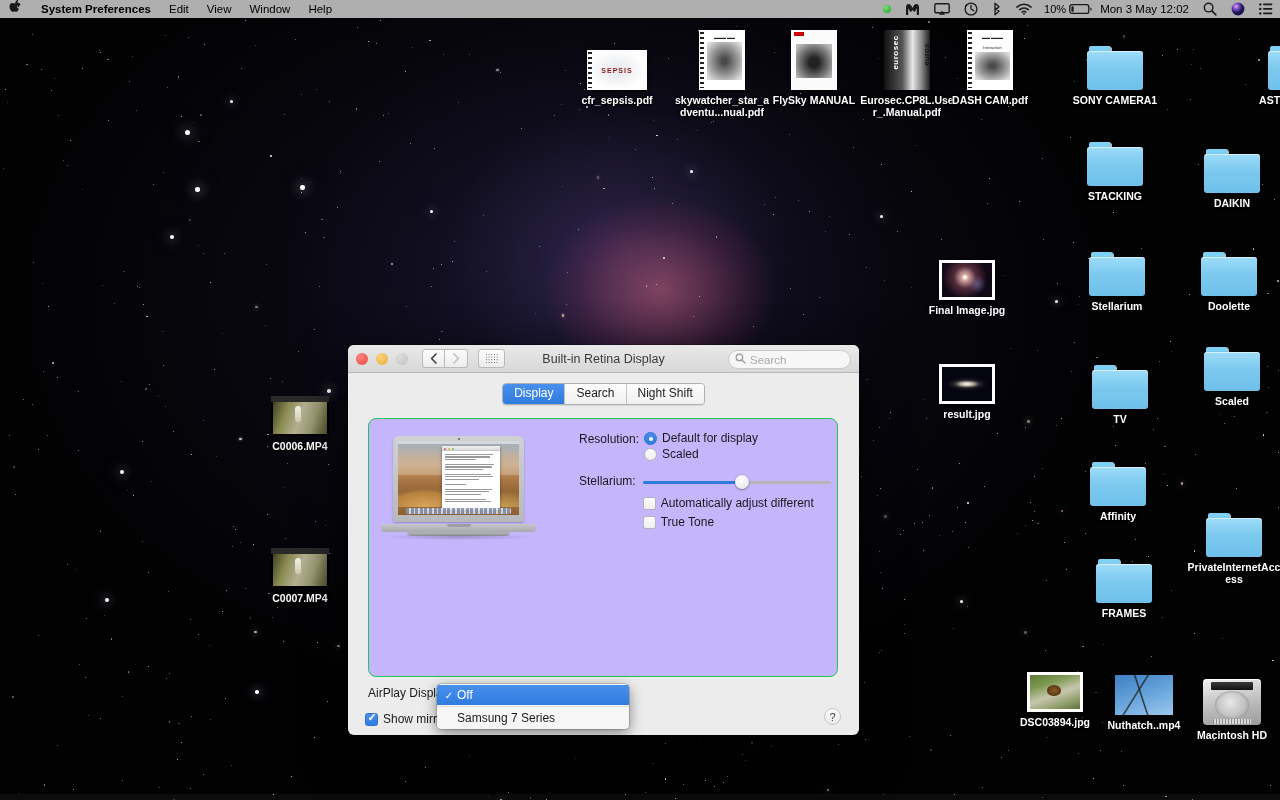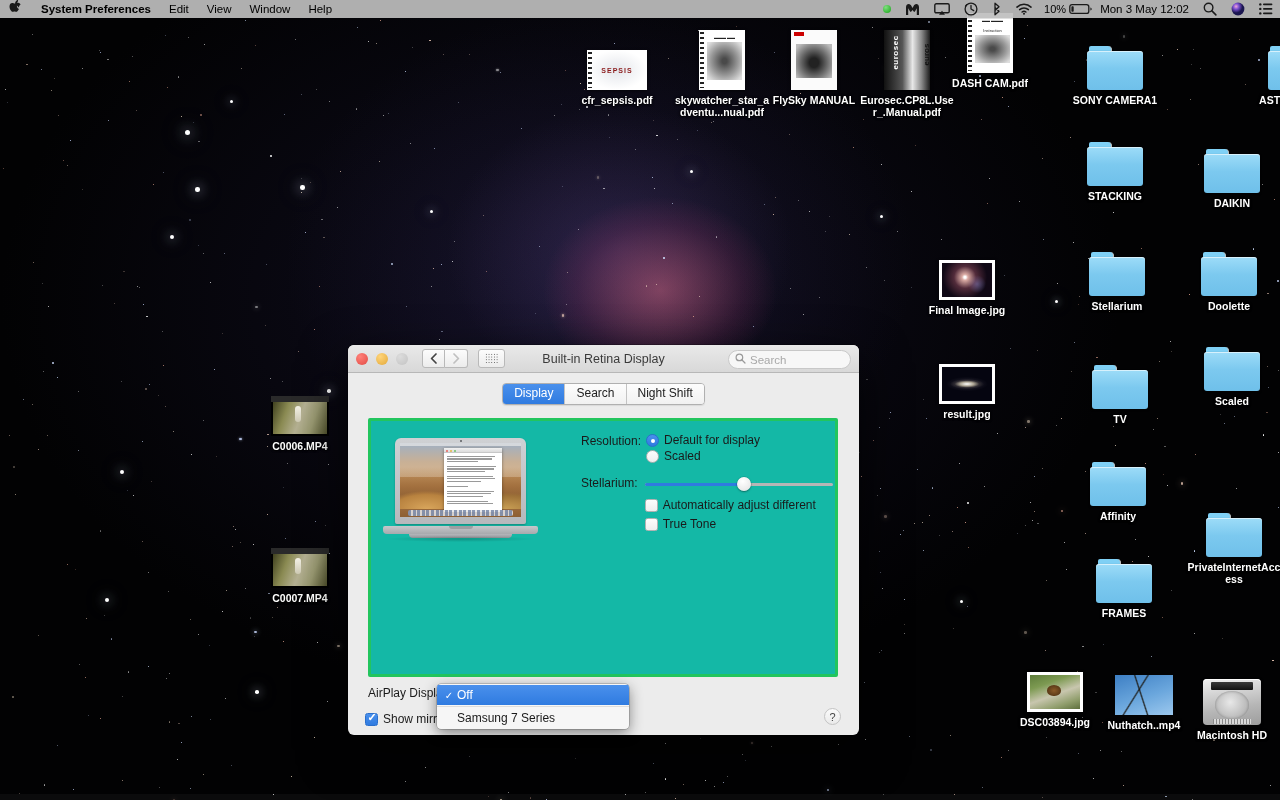--- a/index.html
+++ b/index.html
@@ -211,21 +211,21 @@
     padding: 2px 11px 3px; font-size: 12px; color: #222;
     background: linear-gradient(180deg,#fdfdfd,#f1f1f1);
     border-right: 1px solid #c3c3c3; line-height: 15px;
   }
   .tab:last-child { border-right: none; }
   .tab.active { background: linear-gradient(180deg,#4a90ec,#2f7be0); color: #fff; }
 
   
   #panel {
     position: absolute; left: 20px; right: 21px; top: 45px; bottom: 58px;
-    background: #14b8a6; border: 3px solid #22c55e; border-radius: 2px;
+    background: #c4b5fd; border: 1px solid #22c55e; border-radius: 8px;
   }
   #mbpreview { position: absolute; left: 12px; top: 15px; width: 155px; height: 110px; }
   .mbp { position: absolute; inset: 0; }
   .mbp .lid {
     position: absolute; left: 12px; top: 2px; width: 131px; height: 86px;
     background: linear-gradient(180deg,#cfd1d4,#b6b8bc);
     border-radius: 6px 6px 2px 2px; padding: 4px;
     box-shadow: 0 1px 2px rgba(0,0,0,0.25);
   }
   .mbp .cam { position:absolute; left:50%; top:1.5px; width:2px; height:2px; margin-left:-1px;
@@ -1118,21 +1118,21 @@
         <div class="thumb">
           <div class="pdfdoc">
             <div class="eurosec">
               <div class="vt">eurosec</div>
               <div class="vt2">euros</div>
             </div>
           </div>
         </div>
         <div class="dlabel">Eurosec.CP8L.User_.Manual.pdf</div>
       </div>
-      <div class="dicon" style="left:942px;top:11px">
+      <div class="dicon" style="left:942px;top:28px">
         <div class="thumb">
           <div class="pdfdoc">
             <div class="punch"></div>
             <div class="txt">▬▬ ▬▬▬<br><br>Instruction</div>
             <div class="manualpic" style="top:22px"></div>
           </div>
         </div>
         <div class="dlabel">DASH CAM.pdf</div>
       </div>
       <div class="dicon" style="left:1067px;top:28px">

